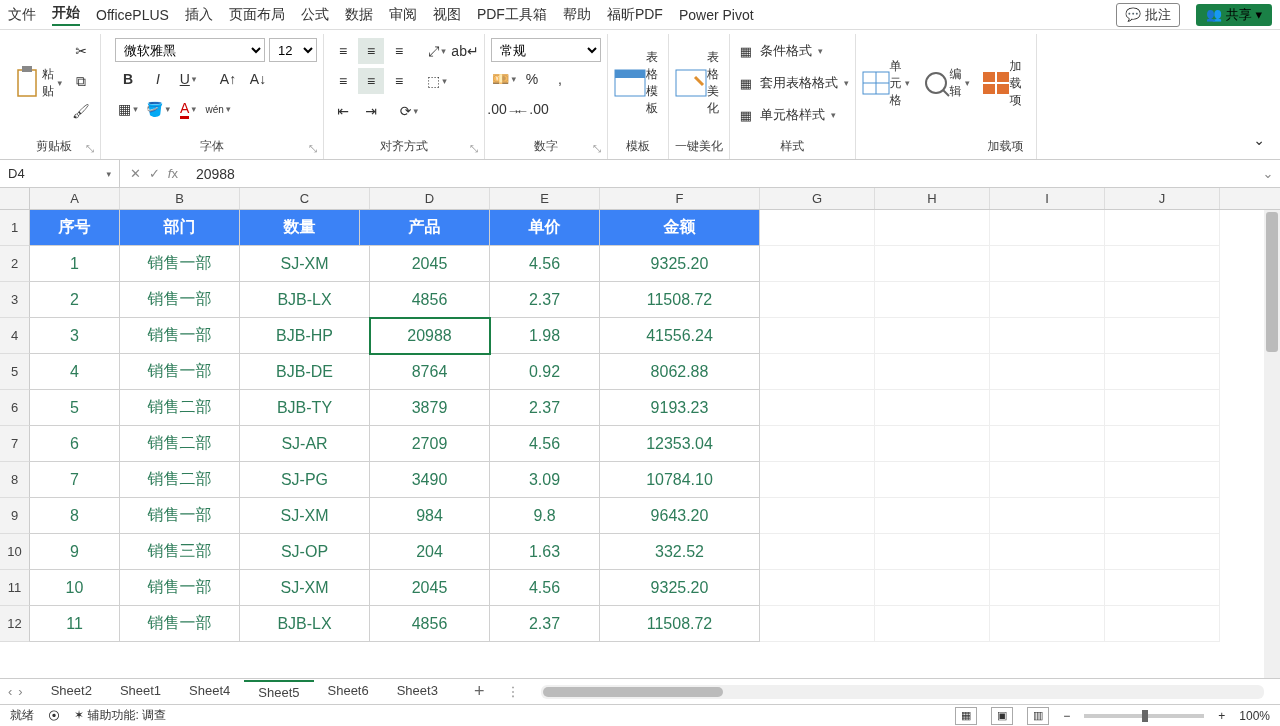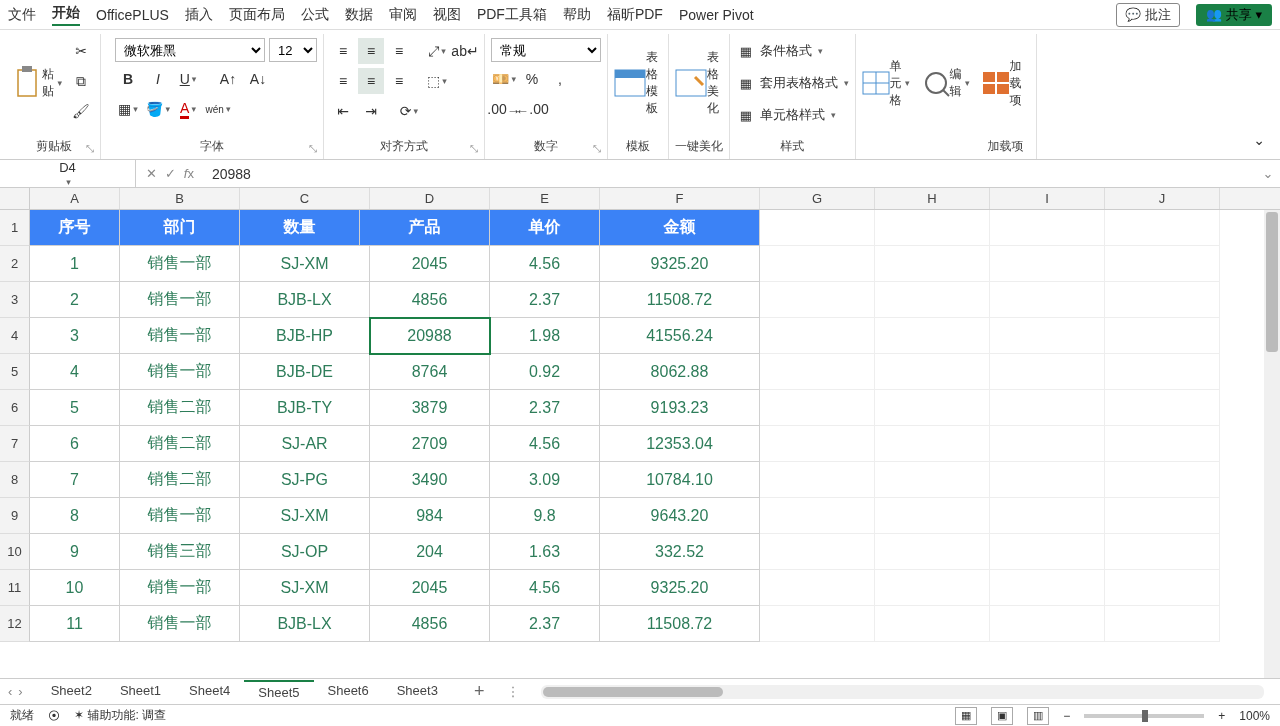--- a/index.html
+++ b/index.html
@@ -29,21 +29,21 @@
 .font-group { display: flex; flex-direction: column; gap: 4px; width: 210px; }
 .align-group { display: flex; flex-direction: column; gap: 4px; }
 .align-row { display: flex; gap: 2px; }
 .num-group { display: flex; flex-direction: column; gap: 4px; }
 .style-row { display: flex; align-items: center; gap: 4px; font-size: 13px; cursor: pointer; height: 26px; }
 .style-row .sicon { width: 20px; height: 20px; display: inline-flex; align-items: center; justify-content: center; }
 .dd { font-size: 9px; color: #666; margin-left: 2px; }
 
 
 .fbar { display: flex; align-items: center; height: 28px; border-bottom: 1px solid #ccc; }
-.name-box { width: 136px; border-right: 1px solid #ccc; padding: 0 8px; display: flex; align-items: center; justify-content: space-between; height: 100%; flex-direction: column; }
+.name-box { width: 120px; border-right: 1px solid #ccc; padding: 0 8px; display: flex; align-items: center; justify-content: space-between; height: 100%; }
 .fx-btns { display: flex; align-items: center; gap: 8px; padding: 0 10px; color: #888; }
 .fx-input { flex: 1; padding: 0 8px; font-size: 14px; }
 .fbar .expand { width: 24px; text-align: center; color: #888; cursor: pointer; }
 
 
 .grid-wrap { position: relative; height: 490px; overflow: hidden; }
 .col-headers { display: flex; height: 22px; background: #f3f3f3; border-bottom: 1px solid #ccc; }
 .corner { width: 30px; border-right: 1px solid #ccc; background: #f3f3f3; }
 .col-h { border-right: 1px solid #ddd; text-align: center; font-size: 13px; color: #444; line-height: 22px; }
 .rows { display: flex; flex-direction: column; }

